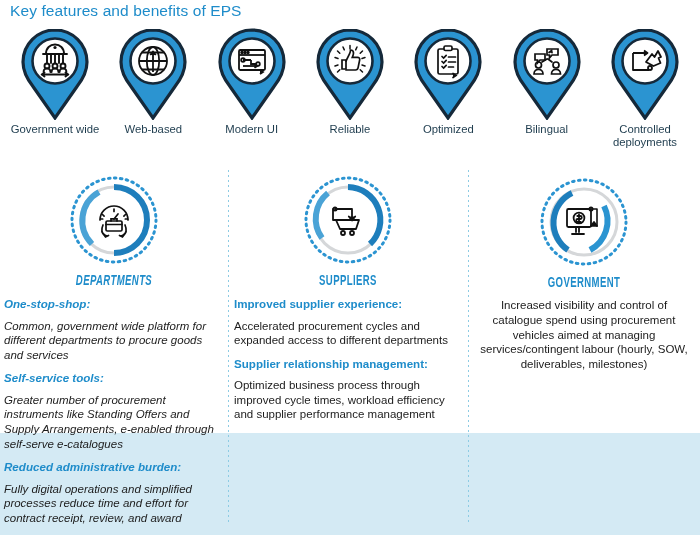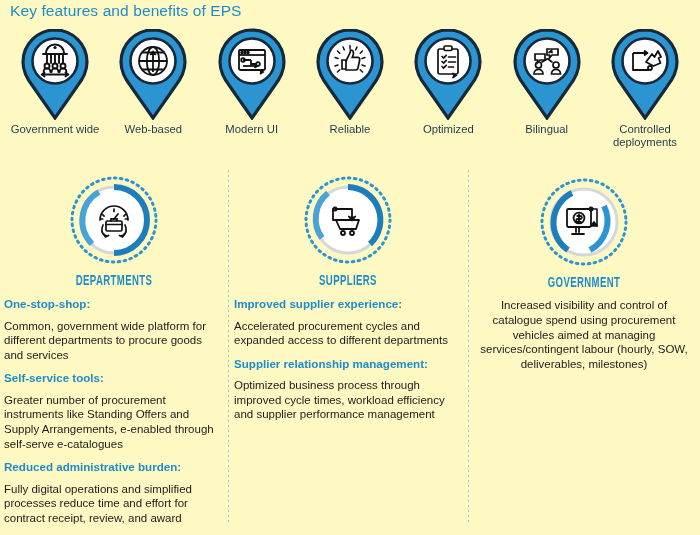--- a/index.html
+++ b/index.html
@@ -2,21 +2,21 @@
 <html><head>
 <meta charset="utf-8">
 <style>
   html,body{margin:0;padding:0;}
   body{
     width:700px;height:535px;overflow:hidden;
     background:#d4eaf4;
     font-family:"Liberation Sans","DejaVu Sans",sans-serif;
     -webkit-font-smoothing:antialiased;
   }
-  #page{position:relative;width:700px;height:535px;background:#fef9c3;}
+  #page{position:relative;width:700px;height:433px;background:#ffffff;}
 
   
   .page-title{
     position:absolute;left:10px;top:2px;
     font-size:15.5px;font-weight:400;color:#1e8cca;
     letter-spacing:0.1px;
   }
 
   
   .pin-row{
@@ -29,21 +29,21 @@
     margin-top:3px;text-align:center;font-size:11.3px;line-height:13.4px;
     color:#1d3b4d;font-weight:400;
   }
 
   
   .columns{
     position:absolute;left:0;top:162px;width:700px;height:373px;
     display:flex;
   }
   .col{position:relative;box-sizing:border-box;}
-  .col-1{width:228px;padding:0 4px;}
+  .col-1{width:228px;padding:0 4px;font-style:italic;}
   .col-2{width:240px;padding:0 6px;}
   .col-3{width:232px;padding:0 10px;}
   .divider{
     position:absolute;top:8px;width:1px;height:353px;
     background-image:linear-gradient(to bottom,#8ccbe4 0 2px,transparent 2px 5px);
     background-size:1px 5px;
   }
   .div-1{left:228px;}
   .div-2{left:468px;}
 

